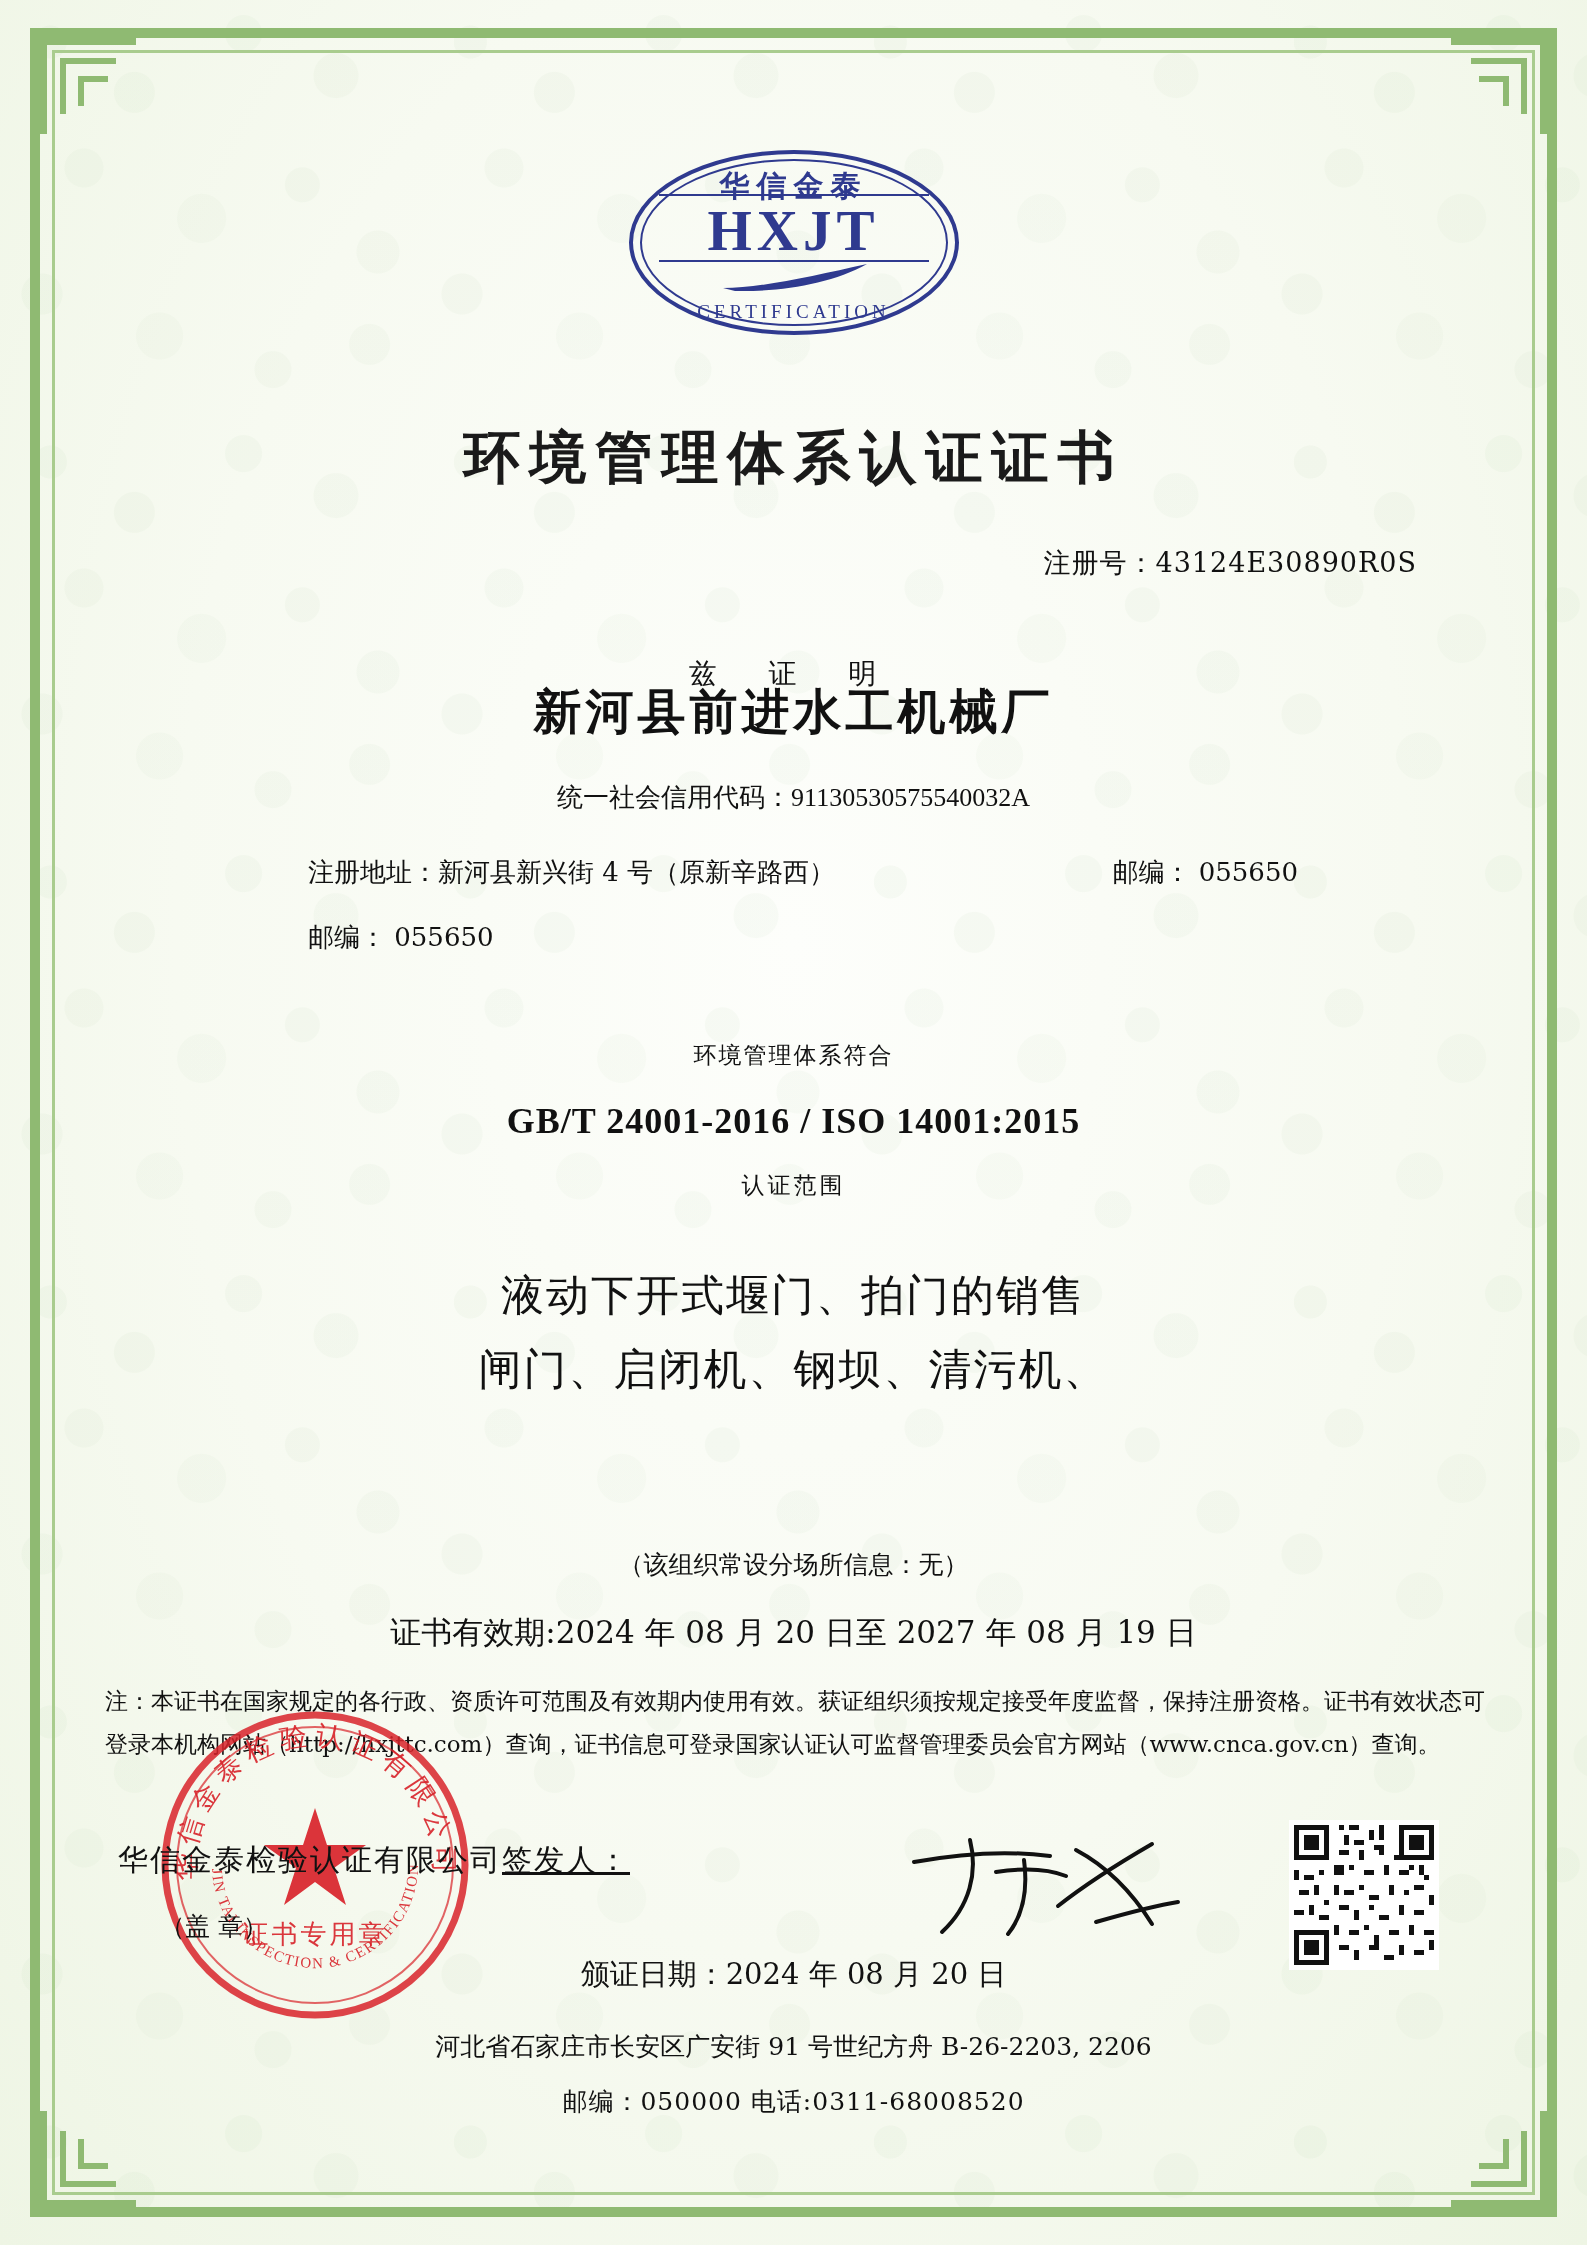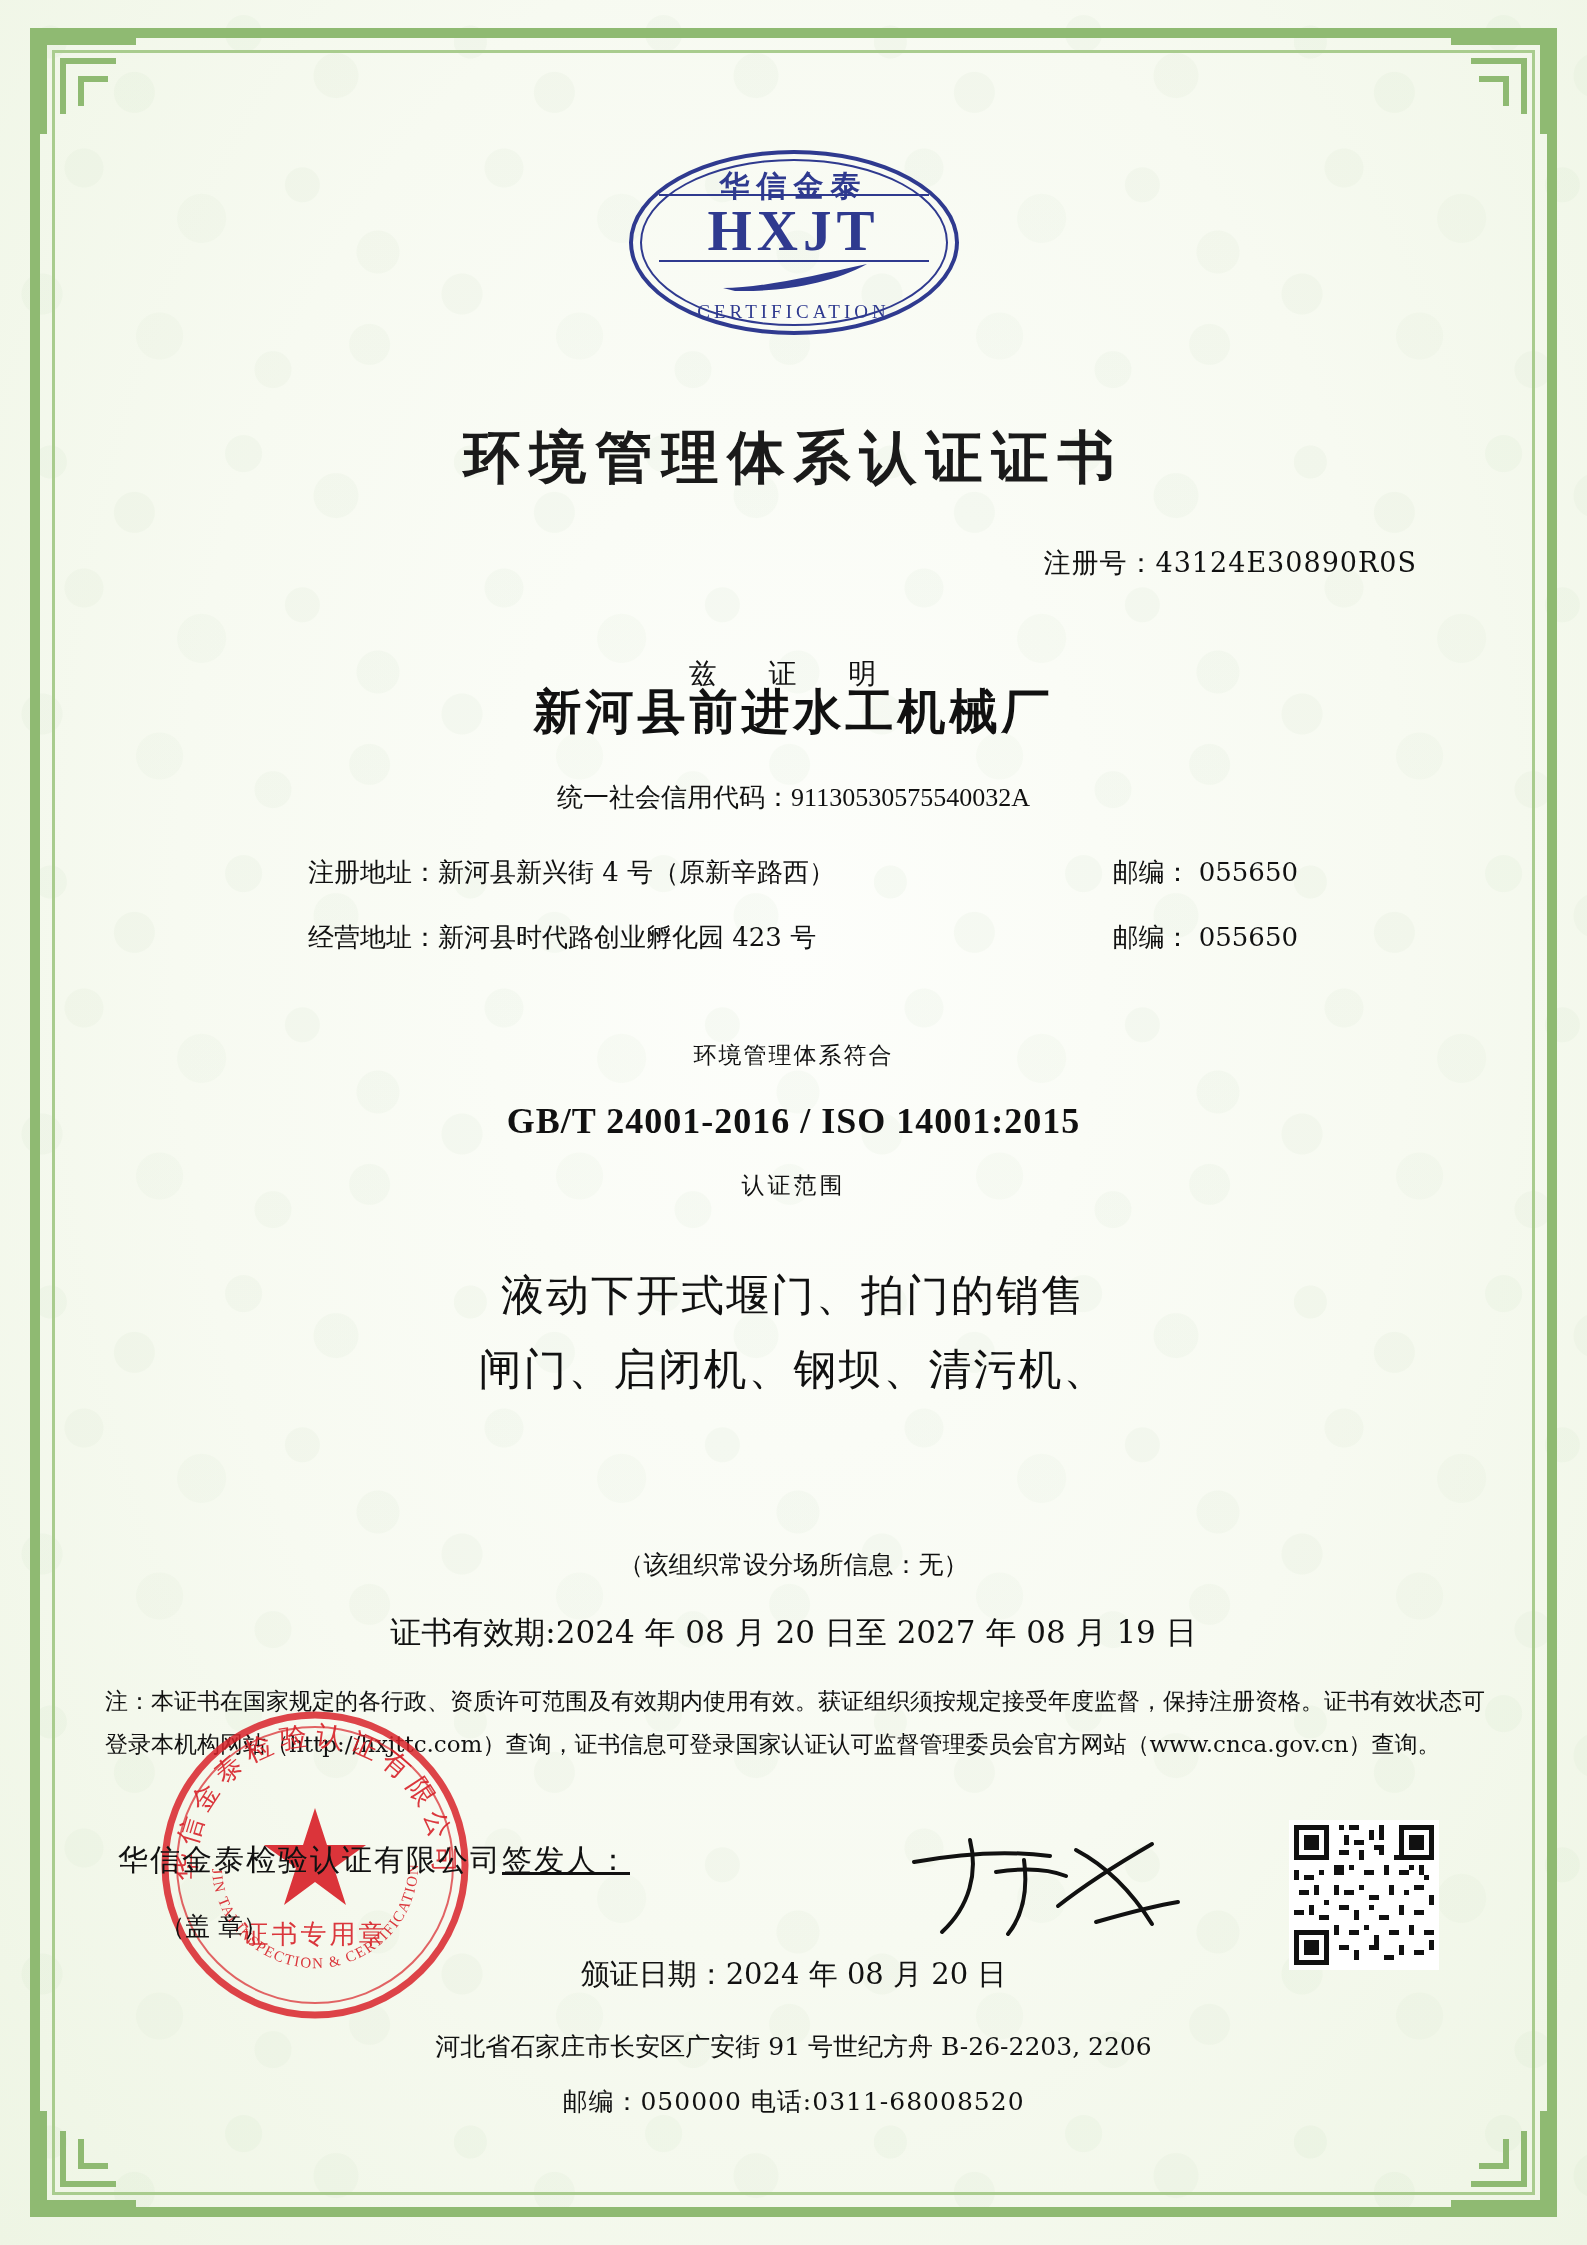--- a/index.html
+++ b/index.html
@@ -428,21 +428,20 @@
   <div class="company">新河县前进水工机械厂</div>
 
   <div class="credit-code">统一社会信用代码：91130530575540032A</div>
 
   <div class="addr-row r1">
     <span><span>注册地址：</span><span>新河县新兴街 4 号（原新辛路西）</span></span>
     <span class="zip">邮编： 055650</span>
   </div>
 
   <div class="addr-row r2">
-    <span><span>经营地址：</span><span>新河县时代路创业孵化园 423 号</span></span>
     <span class="zip">邮编： 055650</span>
   </div>
 
   <div class="conform">环境管理体系符合</div>
   <div class="standard">GB/T 24001-2016 / ISO 14001:2015</div>
   <div class="scope-label">认证范围</div>
 
   <div class="scope-text">
     <div>液动下开式堰门、拍门的销售</div>
     <div>闸门、启闭机、钢坝、清污机、</div>

